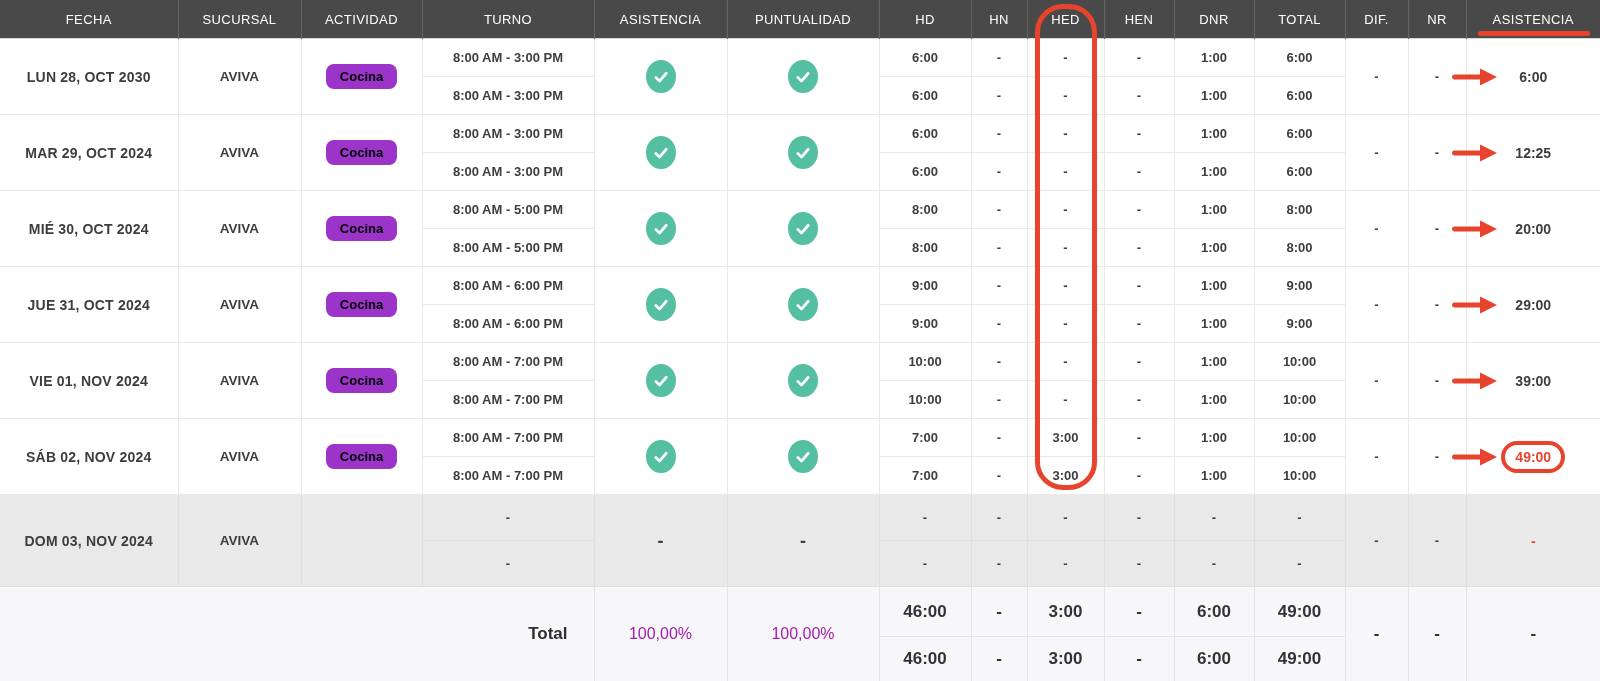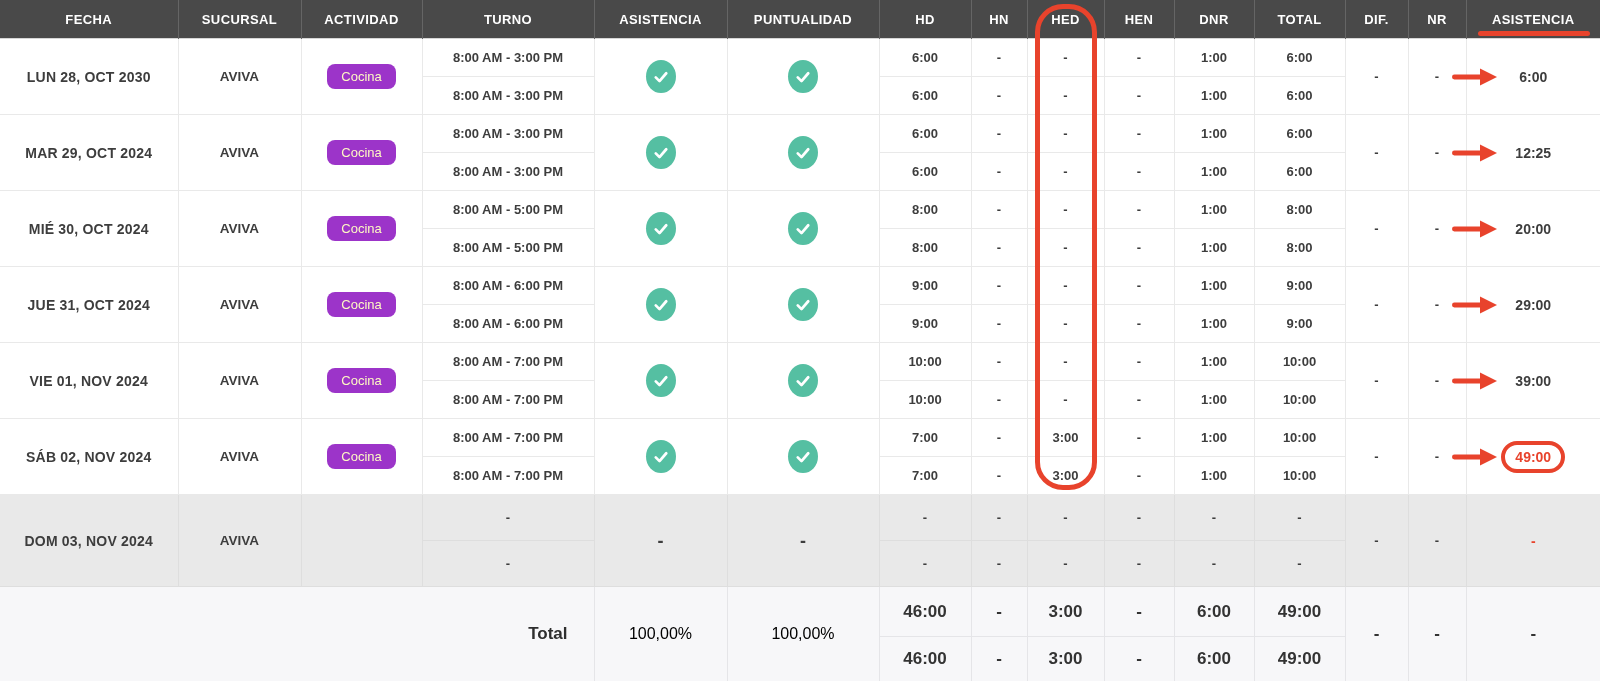--- a/index.html
+++ b/index.html
@@ -8,53 +8,53 @@
     width:1600px;height:681px;
     background:#fff;
     font-family:"Liberation Sans", sans-serif;
     overflow:hidden;
     --red:#e8432c; --teal:#55bfa2; --badge:#9c34c9;
     --header-bg:#494949; --muted-bg:#e9e9e9; --totals-bg:#f7f7f9;
   }
   table{border-collapse:collapse;table-layout:fixed;width:1600px;}
   thead th{
     background:var(--header-bg);color:#fff;
-    font-size:13px;font-weight:700;letter-spacing:.4px;
+    font-size:13px;font-weight:400;letter-spacing:.4px;
     height:38px;padding:0;position:relative;
     border-right:1px solid #656565;
   }
   thead th:last-child{border-right:none;}
   tbody td{
     border:1px solid #e9e9e9;
     text-align:center;vertical-align:middle;
     color:#3d3d3d;font-weight:700;font-size:13px;
     padding:0;background:#fff;
   }
   tbody td:first-child{border-left:none;}
   tbody td:last-child{border-right:none;}
   tr.group-start > td{border-top:1px solid #d6d6d6;}
   tr.h38{height:38px;} tr.h46{height:46px;} tr.h50{height:50px;} tr.h45{height:45px;}
   td.fecha{font-size:14px;letter-spacing:.2px;}
   td.sucursal{font-size:13.5px;margin-left:31px;}
   .badge{
-    display:inline-block;background:var(--badge);color:#fef9c3;
-    font-size:13px;font-weight:400;padding:5px 14px;border-radius:8px;
+    display:inline-block;background:var(--badge);color:#000000;
+    font-size:13px;font-weight:700;padding:5px 14px;border-radius:8px;
   }
   .check-icon{
     display:inline-flex;width:30px;height:33px;border-radius:50%;
     background:var(--teal);align-items:center;justify-content:center;
   }
   .bold-dash{font-size:18px;font-weight:700;color:#3d3d3d;line-height:1;}
   tr.muted > td{background:var(--muted-bg);border-color:#dedede;}
   tr.totals > td{background:var(--totals-bg);border-color:#e5e5e8;}
   td.total-label{
     text-align:right;padding-right:26px;
     font-size:17px;font-weight:700;color:#2e2e2e;
   }
-  td.pct{font-size:16px;font-weight:400;color:#000000;}
+  td.pct{font-size:16px;font-weight:400;color:#a21caf;}
   td.tnum{font-size:17px;font-weight:700;color:#333;}
   td.acum-cell{position:relative;font-size:14px;overflow:visible;}
   .arrow-icon{
     position:absolute;left:-16px;top:50%;transform:translateY(-50%);
     width:46px;height:18px;color:var(--red);pointer-events:none;
   }
   .acum-value{display:inline-block;}
   .acum-value.circled{
     color:var(--red);border:4px solid var(--red);
     border-radius:17px;padding:4px 10px;font-size:14px;

